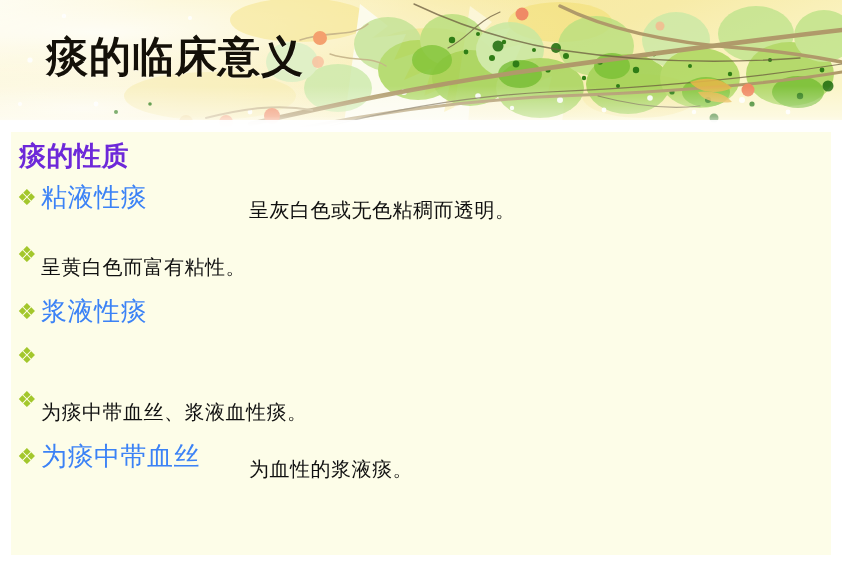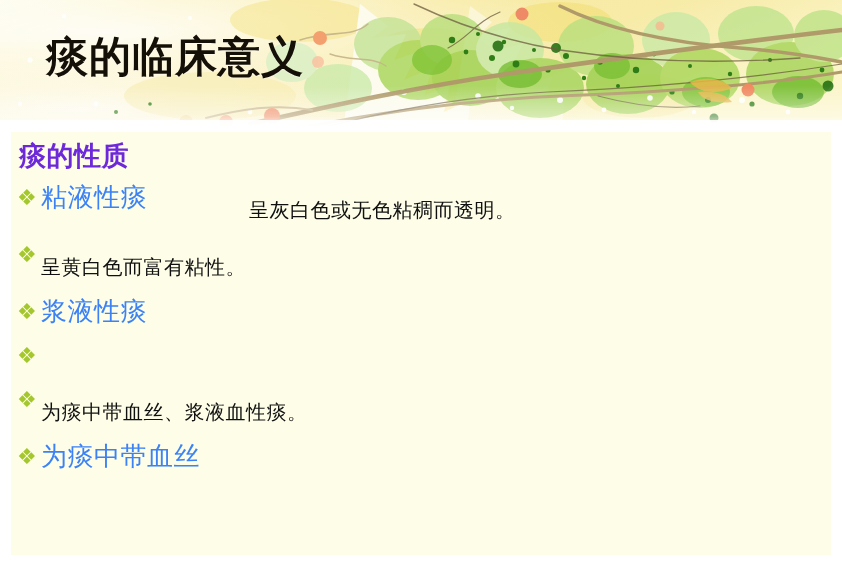--- a/index.html
+++ b/index.html
@@ -316,17 +316,18 @@
       </div>
 
       <div class="bullet-row">
         <span class="bullet-mark">❖</span>
         <span class="bullet-desc">为痰中带血丝、浆液血性痰。</span>
       </div>
 
       <div class="bullet-row">
         <span class="bullet-mark">❖</span>
         <span class="bullet-term">为痰中带血丝</span>
+        <span class="bullet-desc">为血性的浆液痰。</span>
       </div>
 
     </div>
   </div>
 </div>
 
 </body></html>

